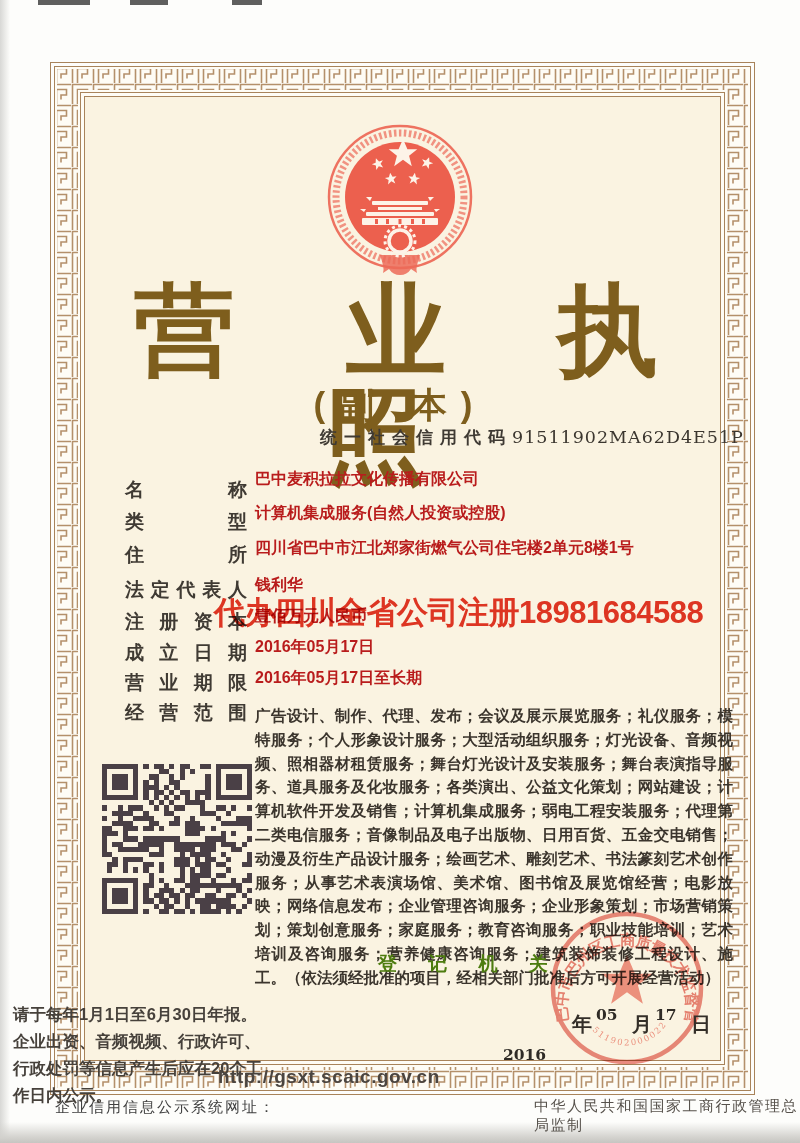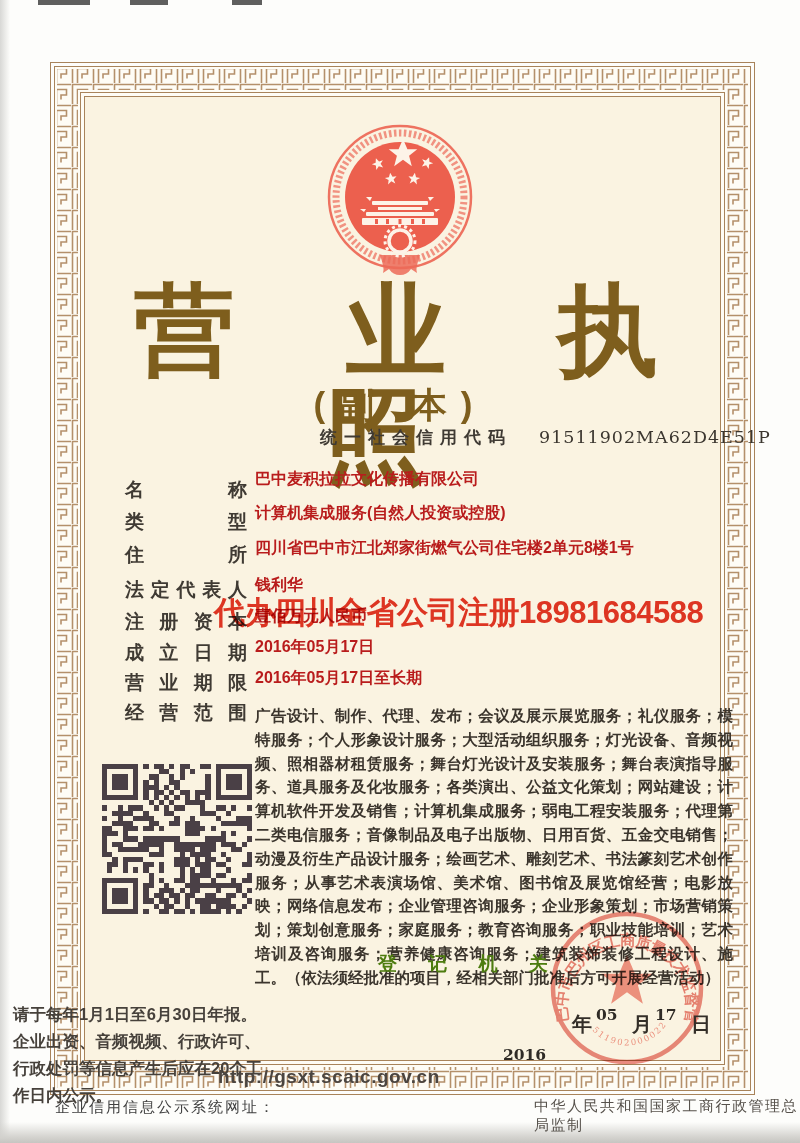--- a/index.html
+++ b/index.html
@@ -25,21 +25,21 @@
   .title{left:0;top:278px;width:792px;text-align:center;
     font-size:100px;font-weight:900;color:#7e5e1d;letter-spacing:42px;text-indent:42px;
     line-height:1.05;}
   .subtitle{left:0;top:382px;width:800px;text-align:center;
     font-size:35px;font-weight:700;color:#7e5e1d;letter-spacing:14px;}
 
   
   .code-row{left:320px;top:426px;white-space:nowrap;}
   .code-label{font-size:17px;font-weight:700;color:#3f3a33;letter-spacing:7px;}
   .code-value{font-size:17.5px;color:#3b362f;font-family:"DejaVu Serif",serif;
-    letter-spacing:1px;margin-left:27px;}
+    letter-spacing:1px;margin-left:0;}
 
   
   .flabel{left:125px;width:122px;font-size:19px;font-weight:600;color:#3f3a33;
     text-align:justify;text-align-last:justify;}
   .fvalue{left:255px;width:478px;font-size:16px;font-weight:700;color:#b91c1c;}
   .scope{line-height:23.8px;text-align:justify;font-size:15.5px;color:#3b352d;}
 
   
   .watermark{left:214px;top:592px;font-size:31px;font-weight:700;color:#e23726;
     letter-spacing:-.5px;white-space:nowrap;mix-blend-mode:multiply;z-index:30;}

